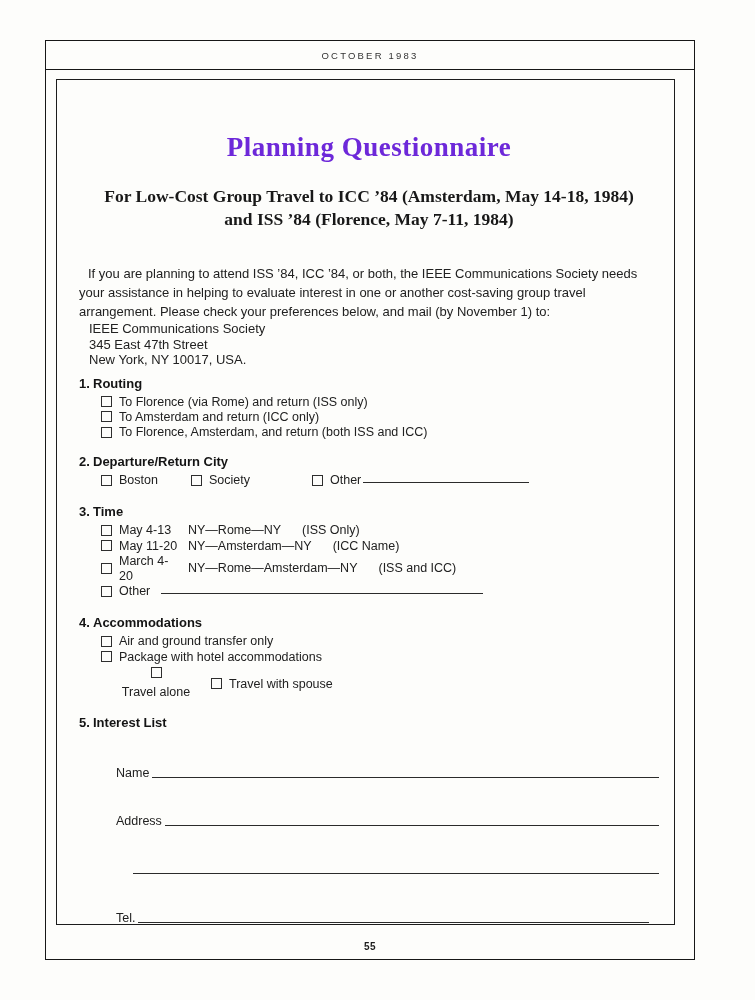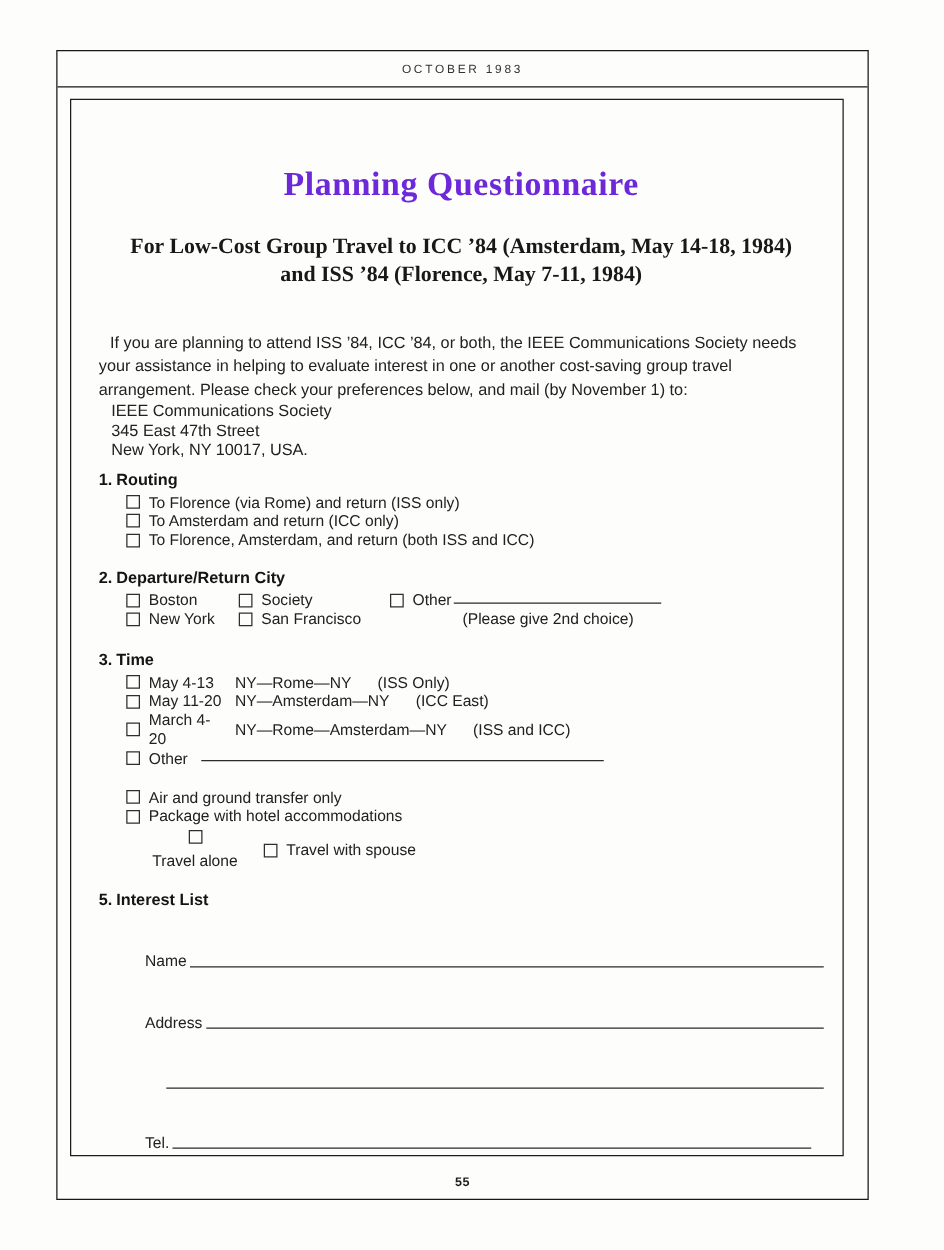--- a/index.html
+++ b/index.html
@@ -183,68 +183,58 @@
               <span>Society</span>
             </span>
             <span class="s2-c3">
               <span class="opt">
                 <span class="cb"></span>
                 <span>Other</span>
               </span>
               <span class="fline"></span>
             </span>
           </div>
-          <div class="s2-row">
-            <span class="opt s2-c1">
-              <span class="cb"></span>
-              <span>New York</span>
-            </span>
-            <span class="opt s2-c2">
-              <span class="cb"></span>
-              <span>San Francisco</span>
-            </span>
-            <span class="s2-c3">
-              <span class="s2-note">(Please give 2nd choice)</span>
-            </span>
-          </div>
         </div>
       </div>
 
       <div class="section" id="sec-time">
         <div class="sec-head">
           <span class="sec-num">3.</span><span>Time</span>
         </div>
         <div class="sec-items">
           <div class="opt">
             <span class="cb"></span>
             <span class="s3-dates">May 4-13</span>
             <span>NY—Rome—NY</span>
             <span class="s3-note">(ISS Only)</span>
           </div>
           <div class="opt">
             <span class="cb"></span>
             <span class="s3-dates">May 11-20</span>
             <span>NY—Amsterdam—NY</span>
-            <span class="s3-note">(ICC East)</span>
+            <span class="s3-note">(ICC Name)</span>
           </div>
           <div class="opt">
             <span class="cb"></span>
             <span class="s3-dates">March 4-20</span>
             <span>NY—Rome—Amsterdam—NY</span>
             <span class="s3-note">(ISS and ICC)</span>
           </div>
           <div class="opt">
             <span class="cb"></span>
             <span>Other</span>
             <span class="fline s3-other-line"></span>
           </div>
         </div>
       </div>
 
       <div class="section" id="sec-accom">
+        <div class="sec-head">
+          <span class="sec-num">4.</span><span>Accommodations</span>
+        </div>
         <div class="sec-items">
           <div class="opt">
             <span class="cb"></span>
             <span>Air and ground transfer only</span>
           </div>
           <div class="opt">
             <span class="cb"></span>
             <span>Package with hotel accommodations</span>
           </div>
           <div class="travel-row">

